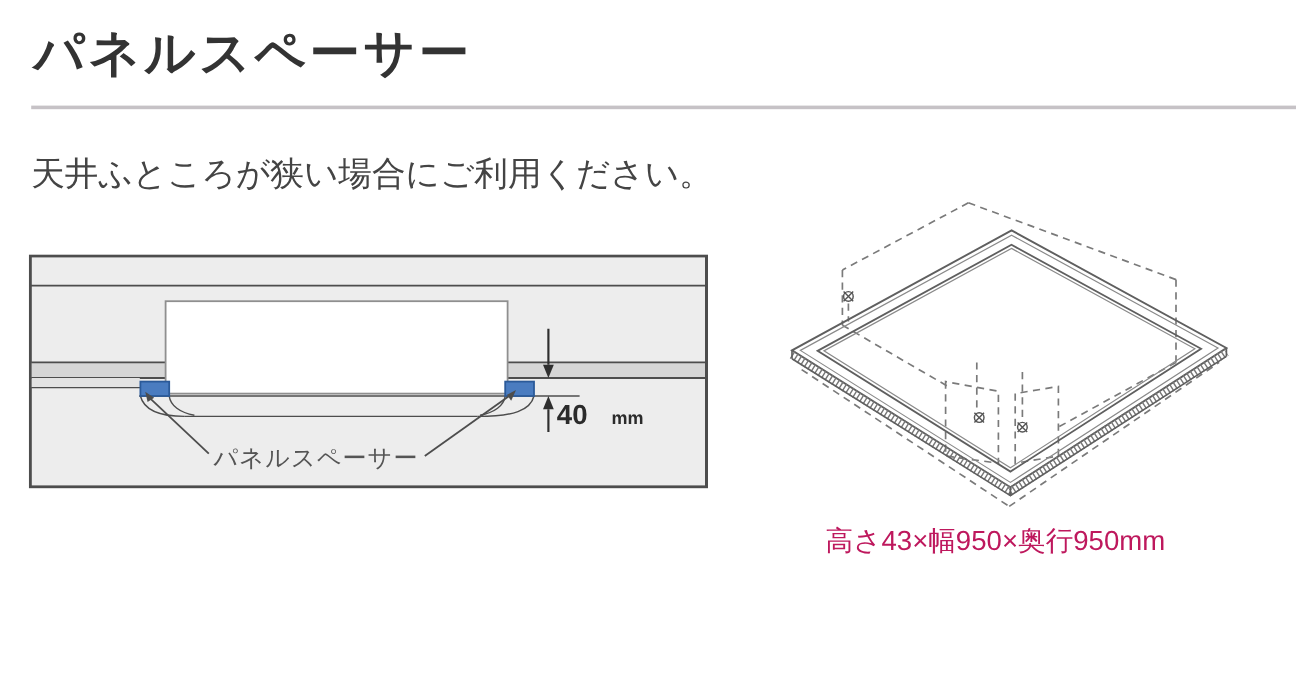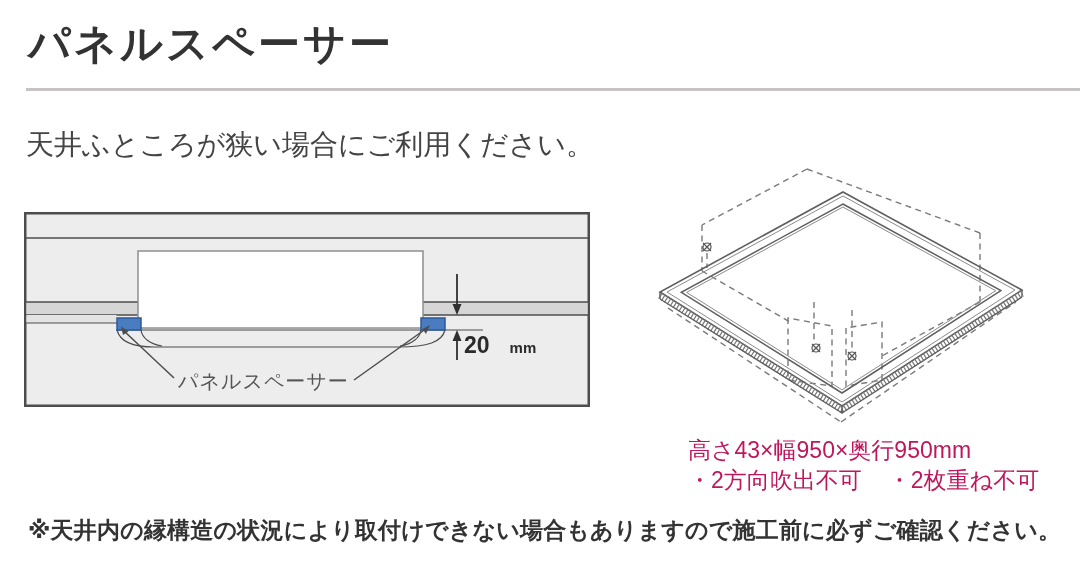--- a/index.html
+++ b/index.html
@@ -85,21 +85,21 @@
       <g>
         <path d="M433 62 V92" stroke="#2f2f2f" stroke-width="1.8" fill="none"></path>
         <polygon points="433,103 428.5,92 437.5,92" fill="#2f2f2f"></polygon>
         <path d="M433 148 V129" stroke="#2f2f2f" stroke-width="1.8" fill="none"></path>
         <polygon points="433,118 428.5,129 437.5,129" fill="#2f2f2f"></polygon>
       </g>
     </svg>
   </div>
 
   <div class="fig-label">パネルスペーサー</div>
-  <div class="dim-label"><span>20</span><span class="unit">mm</span></div>
+  <div class="dim-label"><span>40</span><span class="unit">mm</span></div>
 
   <div class="figure-right">
     <svg width="424" height="292" viewBox="0 0 424 292">
 
       <g stroke="#7a7a7a" stroke-width="1.4" fill="none" stroke-dasharray="6 4.5">
         <path d="M179 19 L74 75"></path>
         <path d="M179 19 L352 83"></path>
         <path d="M74 75 V121"></path>
         <path d="M352 83 V152"></path>
         <path d="M352 152 L252 207"></path>
@@ -132,18 +132,16 @@
         <circle cx="188" cy="198" r="4"></circle>
         <path d="M184 194 L192 202 M192 194 L184 202"></path>
         <circle cx="224" cy="206" r="4"></circle>
         <path d="M220 202 L228 210 M228 202 L220 210"></path>
       </g>
     </svg>
   </div>
 
   <div class="iso-caption">
     <span>高さ43×幅950×奥行950mm</span>
-    <span class="restr"><span class="r1">・2方向吹出不可</span><span class="r2">・2枚重ね不可</span></span>
   </div>
 
-  <div class="footnote">※天井内の縁構造の状況により取付けできない場合もありますので施工前に必ずご確認ください。</div>
 
 </div>
 
 </body></html>

